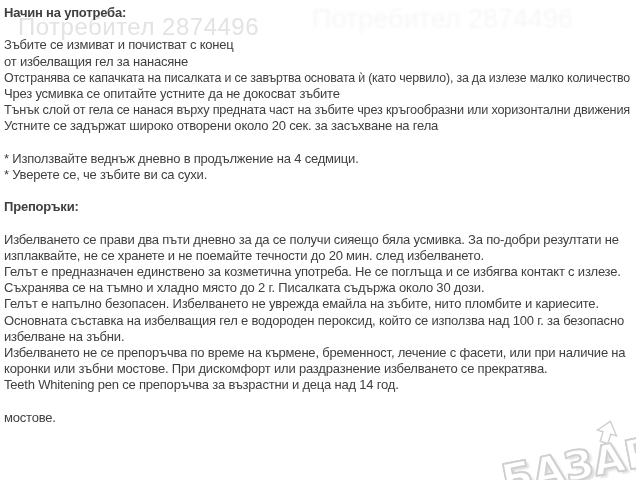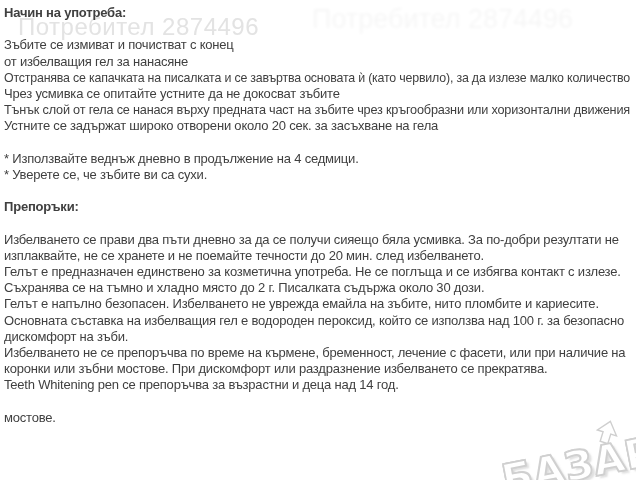--- a/index.html
+++ b/index.html
@@ -108,19 +108,19 @@
     <div class="line"><span>* Уверете се, че зъбите ви са сухи.</span></div>
     <div class="line blank"><span></span></div>
     <div class="line bold"><span>Препоръки:</span></div>
     <div class="line blank"><span></span></div>
     <div class="line"><span>Избелването се прави два пъти дневно за да се получи сияещо бяла усмивка. За по-добри резултати не</span></div>
     <div class="line"><span>изплаквайте, не се хранете и не поемайте течности до 20 мин. след избелването.</span></div>
     <div class="line"><span>Гелът е предназначен единствено за козметична употреба. Не се поглъща и се избягва контакт с излезе.</span></div>
     <div class="line"><span>Съхранява се на тъмно и хладно място до 2 г. Писалката съдържа около 30 дози.</span></div>
     <div class="line"><span>Гелът е напълно безопасен. Избелването не уврежда емайла на зъбите, нито пломбите и кариесите.</span></div>
     <div class="line"><span>Основната съставка на избелващия гел е водороден пероксид, който се използва над 100 г. за безопасно</span></div>
-    <div class="line"><span>дискомфорт на зъби.</span></div>
+    <div class="line"><span>избелване на зъбни.</span></div>
     <div class="line"><span>Избелването не се препоръчва по време на кърмене, бременност, лечение с фасети, или при наличие на</span></div>
     <div class="line"><span>коронки или зъбни мостове. При дискомфорт или раздразнение избелването се прекратява.</span></div>
     <div class="line"><span>Teeth Whitening pen се препоръчва за възрастни и деца над 14 год.</span></div>
     <div class="line blank"><span></span></div>
     <div class="line"><span>мостове.</span></div>
   </div>
 
 </body></html>

